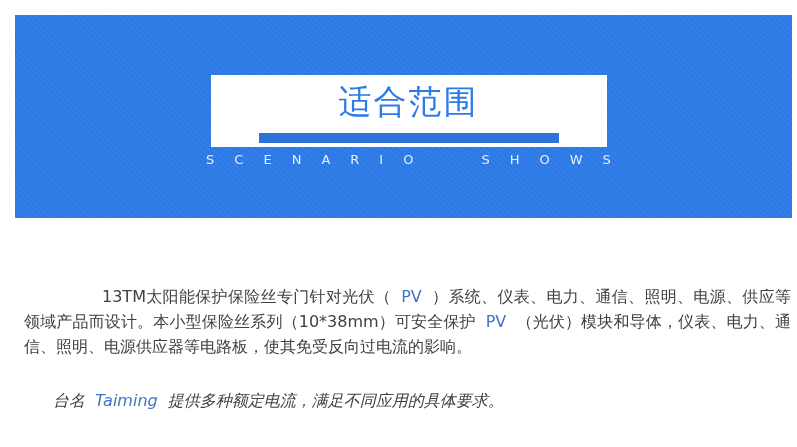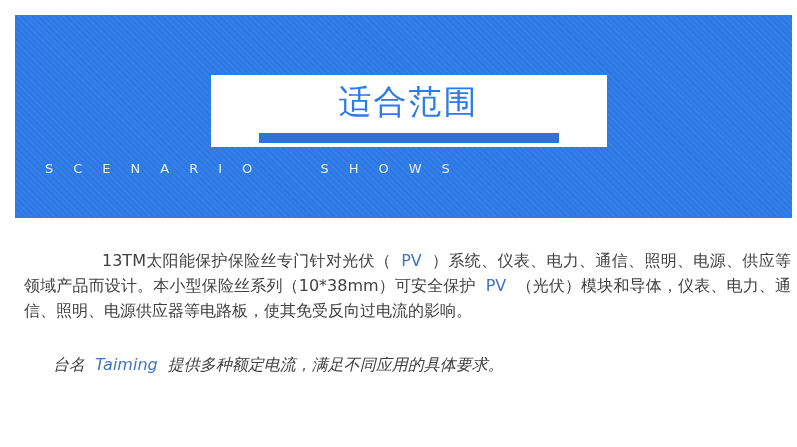--- a/index.html
+++ b/index.html
@@ -42,40 +42,40 @@
     font-weight: 500;
   }
   .title-underline {
     width: 300px;
     height: 2px;
     margin-top: 10px;
     background: var(--underline_blue, #2F72DC);
   }
   .section-subtitle {
     position: relative;
-    top: 64px;
-    text-align: left;
+    top: 55px;
+    text-align: center;
     font-size: 13px;
     color: var(--subtitle_white, #E6EEFC);
     letter-spacing: 20px;
     word-spacing: 24px;
     text-indent: 20px; 
     white-space: nowrap;
   }
 
   
   .description {
     padding: 25px 6px 0 4px;
     font-size: 16px;
     line-height: 25px;
     color: var(--body_text, #404040);
     text-align: justify;
   }
   .para { margin: 0; }
-  .para.p1 { text-indent: 73px; }
+  .para.p1 { text-indent: 73px; margin-top: 36px; }
   .para.p2 { text-indent: 24px; margin-top: 15px; }
   .para.p3 { text-indent: 24px; margin-top: 19px; font-style: italic; }
   .hl { color: var(--latin_blue, #3E74C2); }
 </style>
 </head>
 <body>
 
 <div class="page">
 
   <div class="banner">

